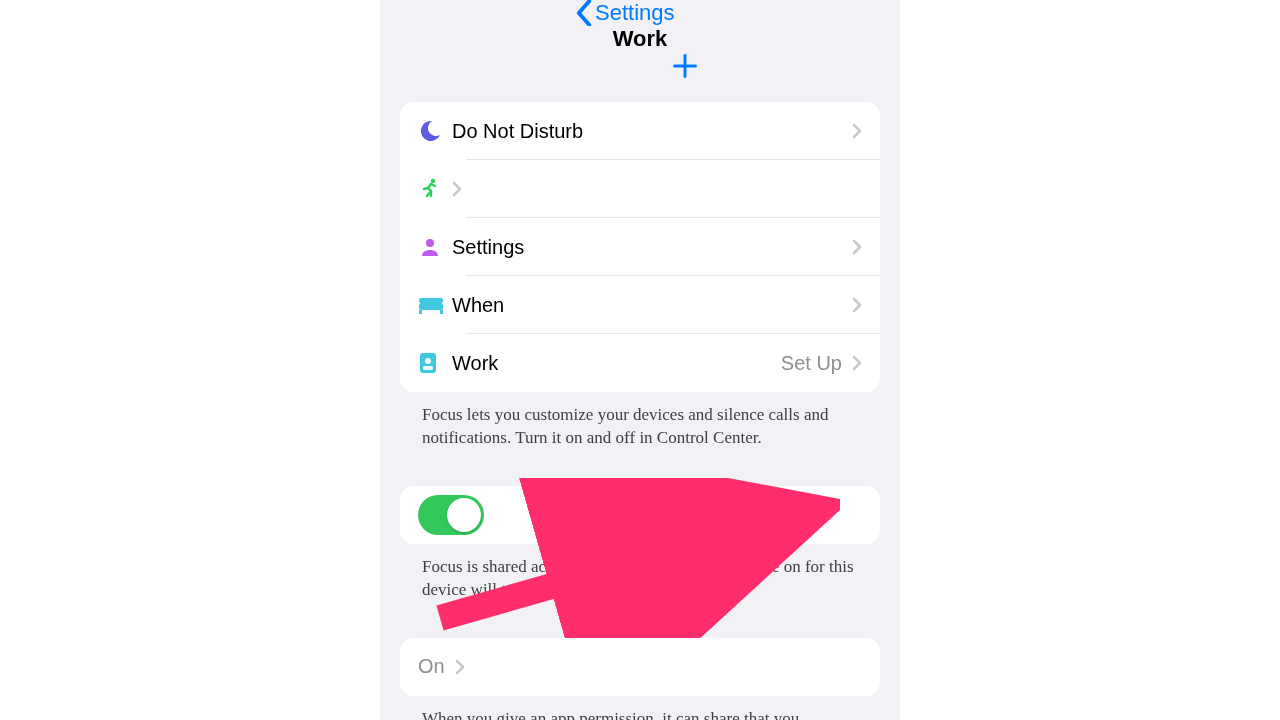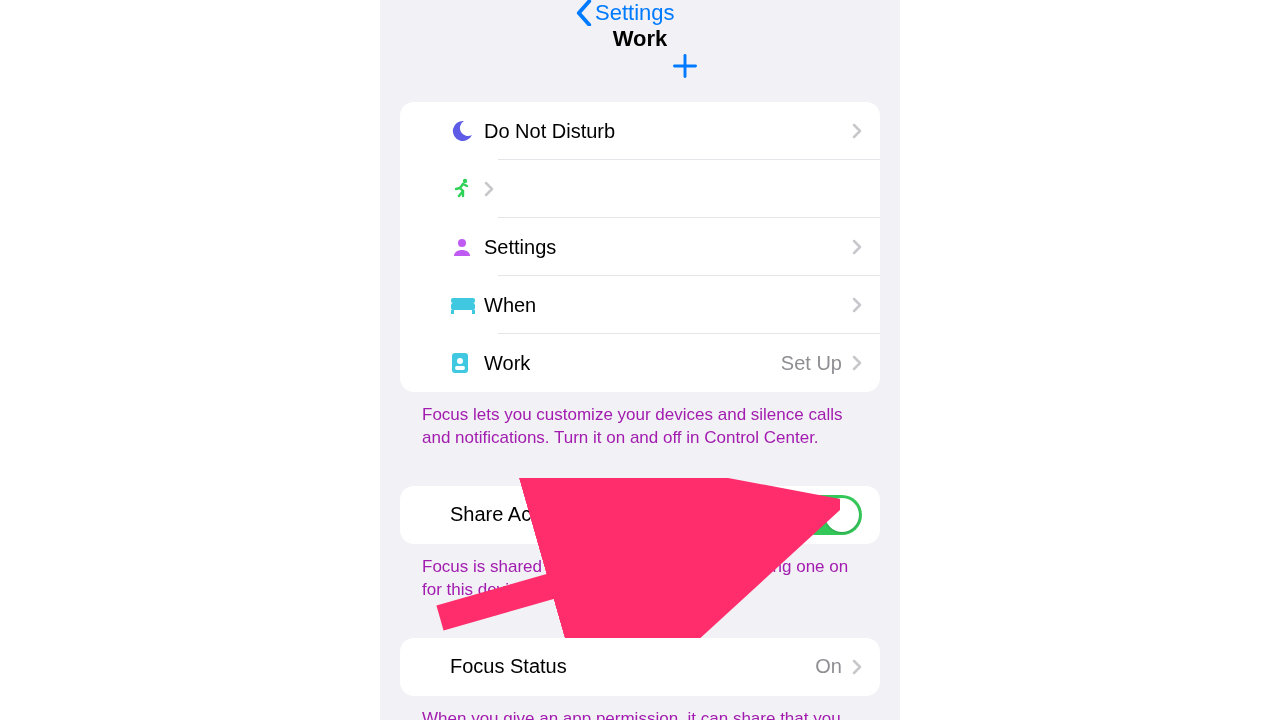--- a/index.html
+++ b/index.html
@@ -61,21 +61,20 @@
     border-radius: 14px;
     overflow: hidden;
   }
   .row {
     display: flex;
     align-items: center;
     min-height: 58px;
     padding: 0 18px;
     box-sizing: border-box;
     position: relative;
-    margin-left: 32px;
   }
   .row .icon-slot {
     width: 34px;
     display: flex;
     justify-content: flex-start;
   }
   .row .label {
     flex: 1;
     font-size: 20px;
     color: #000;
@@ -89,23 +88,24 @@
     color: #c7c7cc;
   }
   .sep {
     position: absolute;
     left: 66px; right: 0; bottom: 0;
     height: 1px;
     background: #e5e5ea;
   }
   .footer-text {
     padding: 12px 22px 0;
-    color: #a21caf;
+    color: #404040;
     font-size: 17px;
     line-height: 1.35;
+    font-family: Liberation Serif, serif;
   }
   .switch {
     width: 66px; height: 40px;
     background: #34c759;
     border-radius: 20px;
     position: relative;
   }
   .switch .knob {
     position: absolute;
     right: 3px; top: 3px;
@@ -219,32 +219,30 @@
           <polyline points="2,2 8,8 2,14" fill="none" stroke="#c7c7cc" stroke-width="2.5" stroke-linecap="round" stroke-linejoin="round"></polyline>
         </svg>
       </div>
 
     </div>
 
     <div class="footer-text">Focus lets you customize your devices and silence calls and notifications. Turn it on and off in Control Center.</div>
 
     <div class="group" style="margin-top:36px;">
       <div class="row">
-        <div class="label" style="font-weight:400;">Share Across Devices</div>
         <div class="switch">
           <div class="knob"></div>
         </div>
       </div>
     </div>
 
     <div class="footer-text">Focus is shared across your devices, and turning one on for this device will turn it on for all of them.</div>
 
     <div class="group" style="margin-top:36px;">
       <div class="row">
-        <div class="label">Focus Status</div>
         <div class="detail">On</div>
         <svg class="disclosure" width="10" height="16" viewBox="0 0 10 16">
           <polyline points="2,2 8,8 2,14" fill="none" stroke="#c7c7cc" stroke-width="2.5" stroke-linecap="round" stroke-linejoin="round"></polyline>
         </svg>
       </div>
     </div>
 
     <div class="footer-text">When you give an app permission, it can share that you</div>
 
   </div>

